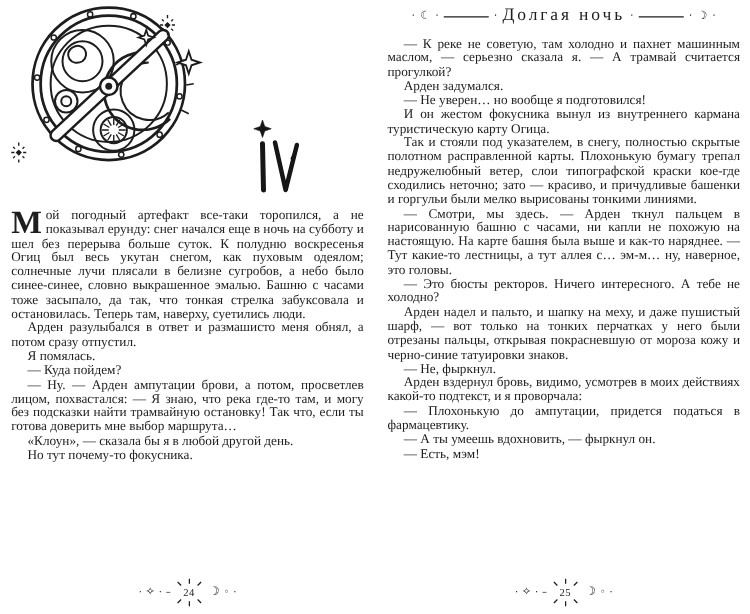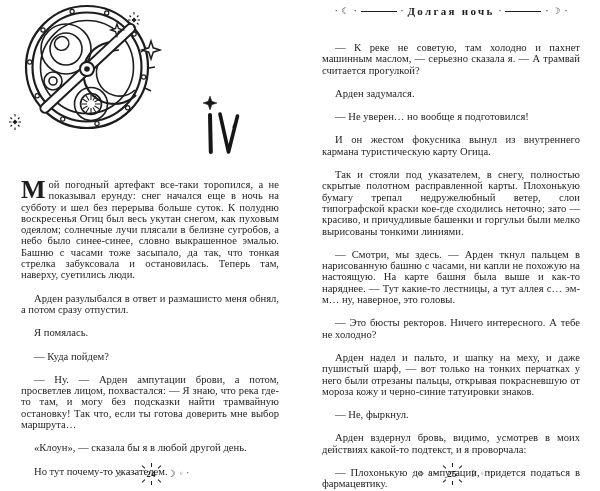--- a/index.html
+++ b/index.html
@@ -8,46 +8,46 @@
          font-family:"Liberation Serif",serif;color:#1e1e1e}
   .page{position:absolute;top:0;height:491px}
   .page-left{left:9px;width:282px}
   .page-right{left:310px;width:282px}
 
   
   .bodytext{position:absolute;left:0;right:0;font-size:10.6px;line-height:11.3px;
             text-align:justify;hyphens:auto;-webkit-hyphens:auto}
   .page-left  .bodytext{top:167px}
   .page-right .bodytext{top:30px}
-  .para{margin:12px;text-indent:13px}
+  .para{margin:0;text-indent:13px}
   .para.noindent{text-indent:0}
   .dropcap{float:left;font-size:26px;line-height:20.5px;padding:1px 3px 0 0;font-weight:bold}
 
   
   .chapterart{position:absolute;top:0;left:0;width:282px;height:166px}
   .clockart{position:absolute;left:-6px;top:0}
   .numeral{position:absolute;left:193px;top:94px}
   .sr{position:absolute;width:1px;height:1px;overflow:hidden;clip:rect(0 0 0 0);white-space:nowrap}
 
   
   .runhead{position:absolute;top:5px;left:0;right:0;display:flex;align-items:center;
            justify-content:center;gap:4px;font-size:9px;color:#1e1e1e}
-  .runhead .title{font-weight:bold;letter-spacing:2.3px;font-size:11px;white-space:nowrap}
+  .runhead .title{font-weight:normal;letter-spacing:2.3px;font-size:14px;white-space:nowrap}
   .runhead .rule{display:inline-block;width:36px;height:0;border-top:1.2px solid #1e1e1e}
   .glyph{font-family:"DejaVu Sans",sans-serif;line-height:1}
   .runhead .moon{font-size:9px}
 
   
   .folio{position:absolute;bottom:12px;left:0;right:0;display:flex;align-items:center;
          justify-content:center;gap:3px;font-size:8px;color:#1e1e1e}
   .folio .diamond{font-size:9px}
   .folio .moon{font-size:10px}
   .folio .dash{letter-spacing:-1px}
   .burst{position:relative;display:inline-block;margin:0 7px;padding:0 1px}
-  .pgnum{font-weight:bold;font-size:8.5px;letter-spacing:.4px}
+  .pgnum{font-weight:normal;font-size:8.5px;letter-spacing:.4px}
   .ray{position:absolute;width:1px;height:4px;background:#1e1e1e}
   .ray-t{left:50%;top:-6px}
   .ray-b{left:50%;bottom:-6px}
   .ray-tl{left:-3px;top:-4px;transform:rotate(-45deg)}
   .ray-bl{left:-3px;bottom:-4px;transform:rotate(45deg)}
   .ray-tr{right:-3px;top:-4px;transform:rotate(45deg)}
   .ray-br{right:-3px;bottom:-4px;transform:rotate(-45deg)}
 </style>
 </head>
 <body>
@@ -123,21 +123,21 @@
       <span class="sr">IV</span>
     </div>
 
     <div class="bodytext">
         <p class="para noindent"><span class="dropcap">М</span>ой погодный артефакт все-таки торопился, а не показывал ерунду: снег начался еще в ночь на субботу и шел без перерыва больше суток. К полудню воскресенья Огиц был весь укутан снегом, как пуховым одеялом; солнечные лучи плясали в белизне сугробов, а небо было синее-синее, словно выкрашенное эмалью. Башню с часами тоже засыпало, да так, что тонкая стрелка забуксовала и остановилась. Теперь там, наверху, суетились люди.</p>
         <p class="para">Арден разулыбался в ответ и размашисто меня обнял, а потом сразу отпустил.</p>
         <p class="para">Я помялась.</p>
         <p class="para">— Куда пойдем?</p>
         <p class="para">— Ну. — Арден ампутации брови, а потом, просветлев лицом, похвастался: — Я знаю, что река где-то там, и могу без подсказки найти трамвайную остановку! Так что, если ты готова доверить мне выбор маршрута…</p>
         <p class="para">«Клоун», — сказала бы я в любой другой день.</p>
-        <p class="para">Но тут почему-то указателем.</p>
+        <p class="para">Но тут почему-то фокусника.</p>
       </div>
 
     <div class="folio">
       <span class="glyph">·</span>
       <span class="glyph diamond">✧</span>
       <span class="glyph">·</span>
       <span class="glyph dash">–</span>
       <span class="burst">
         <i class="ray ray-t"></i><i class="ray ray-b"></i>
         <i class="ray ray-tl"></i><i class="ray ray-bl"></i>

